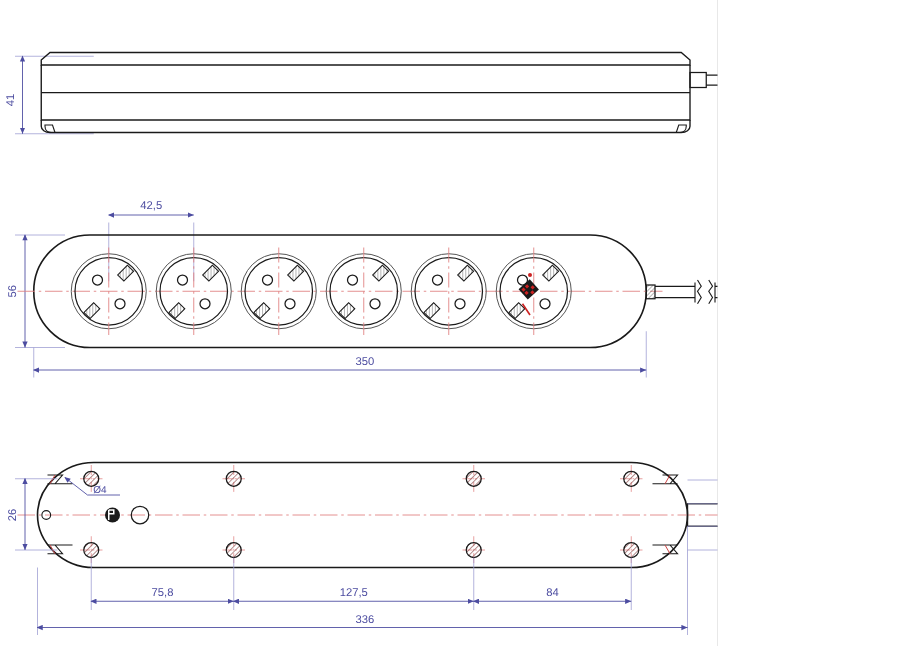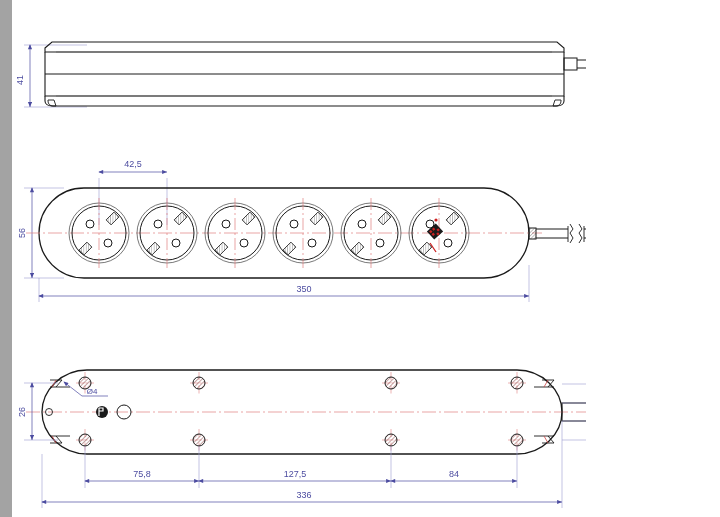--- a/index.html
+++ b/index.html
@@ -9,21 +9,20 @@
   }
   body {
     font-family: "Liberation Sans", sans-serif;
   }
   #sheet {
     position: relative;
     width: 574px;
     height: 517px;
     background: #a3a3a3;
     overflow: hidden;
-    padding-left: 12px;
   }
   #sheet svg {
     display: block;
   }
   .dimtext {
     font-family: "Liberation Sans", sans-serif;
     font-size: 9px;
     fill: #4c4ca0;
   }
   .dimtext-sm {

